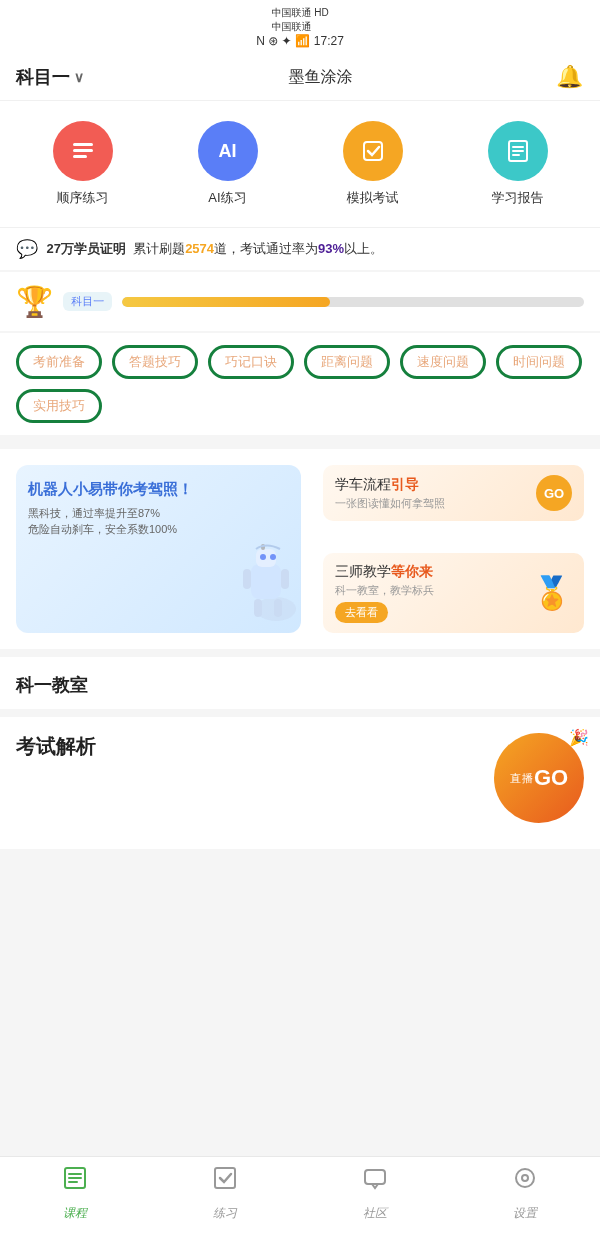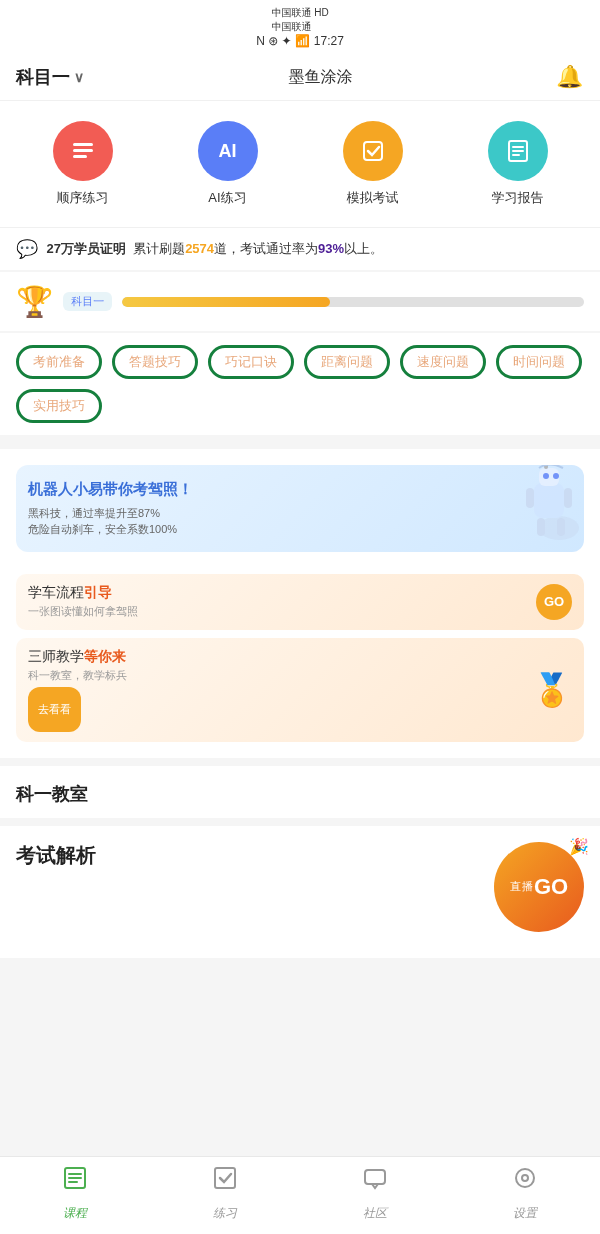--- a/index.html
+++ b/index.html
@@ -118,21 +118,20 @@
       cursor: pointer;
     }
 
     
     .ad-section {
       background: #fff;
       margin-top: 14px;
       padding: 16px;
       display: flex;
       gap: 22px;
-      flex-direction: column;
     }
     .ad-left {
       flex: 1;
       background: linear-gradient(135deg, #e8f4ff, #d0e8ff);
       border-radius: 12px;
       padding: 14px 12px;
       position: relative;
       overflow: hidden;
     }
     .ad-left-title { font-size: 15px; font-weight: 700; color: #3a6fd8; line-height: 1.3; }
@@ -163,30 +162,31 @@
       display: flex; align-items: center; justify-content: center;
       font-size: 13px; font-weight: 700;
     }
     .ad-right-bottom {
       background: linear-gradient(135deg, #fff8f0, #ffe8d0);
       border-radius: 10px;
       padding: 10px 12px;
       display: flex;
       justify-content: space-between;
       align-items: center;
+      margin-top: 24px;
     }
     .ad-right-bottom-text .title { font-size: 14px; color: #333; }
     .ad-right-bottom-text .title span { color: #e85a1e; font-weight: 700; }
     .ad-right-bottom-text .sub { font-size: 11px; color: #999; margin-top: 2px; }
     .medal-icon { font-size: 32px; }
     .watch-btn {
       background: #f5a623;
       color: #fff;
       border-radius: 12px;
-      padding: 15px 10px;
+      padding: 3px 10px;
       font-size: 11px;
       margin-top: 4px;
       display: inline-block;
     }
 
     
     .section-title {
       background: #fff;
       padding: 16px 16px 12px;
       font-size: 18px;

